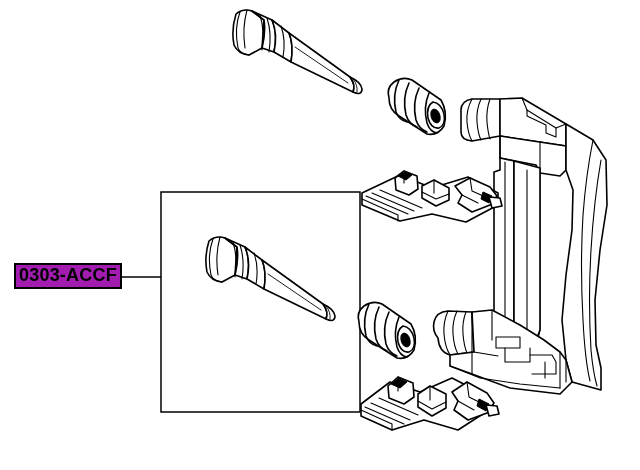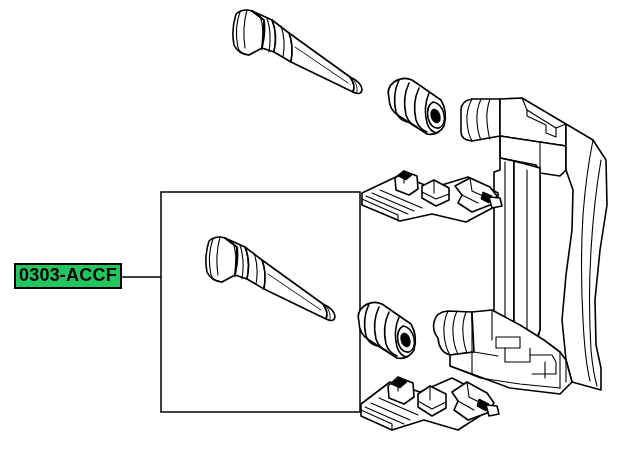--- a/index.html
+++ b/index.html
@@ -74,21 +74,21 @@
   .leader {
     stroke: #000000;
     stroke-width: 1.6;
     fill: none;
   }
   #part-label {
     position: absolute;
     left: 14px;
     top: 263px;
     border: 2px solid #000000;
-    background: #22c55e;
+    background: #a21caf;
     padding: 1px 3px 2px 3px;
     font-family: "Liberation Sans", sans-serif;
     font-size: 18px;
     font-weight: bold;
     letter-spacing: 0.2px;
     color: #000000;
     line-height: 1.05;
     white-space: nowrap;
   }
 </style>

